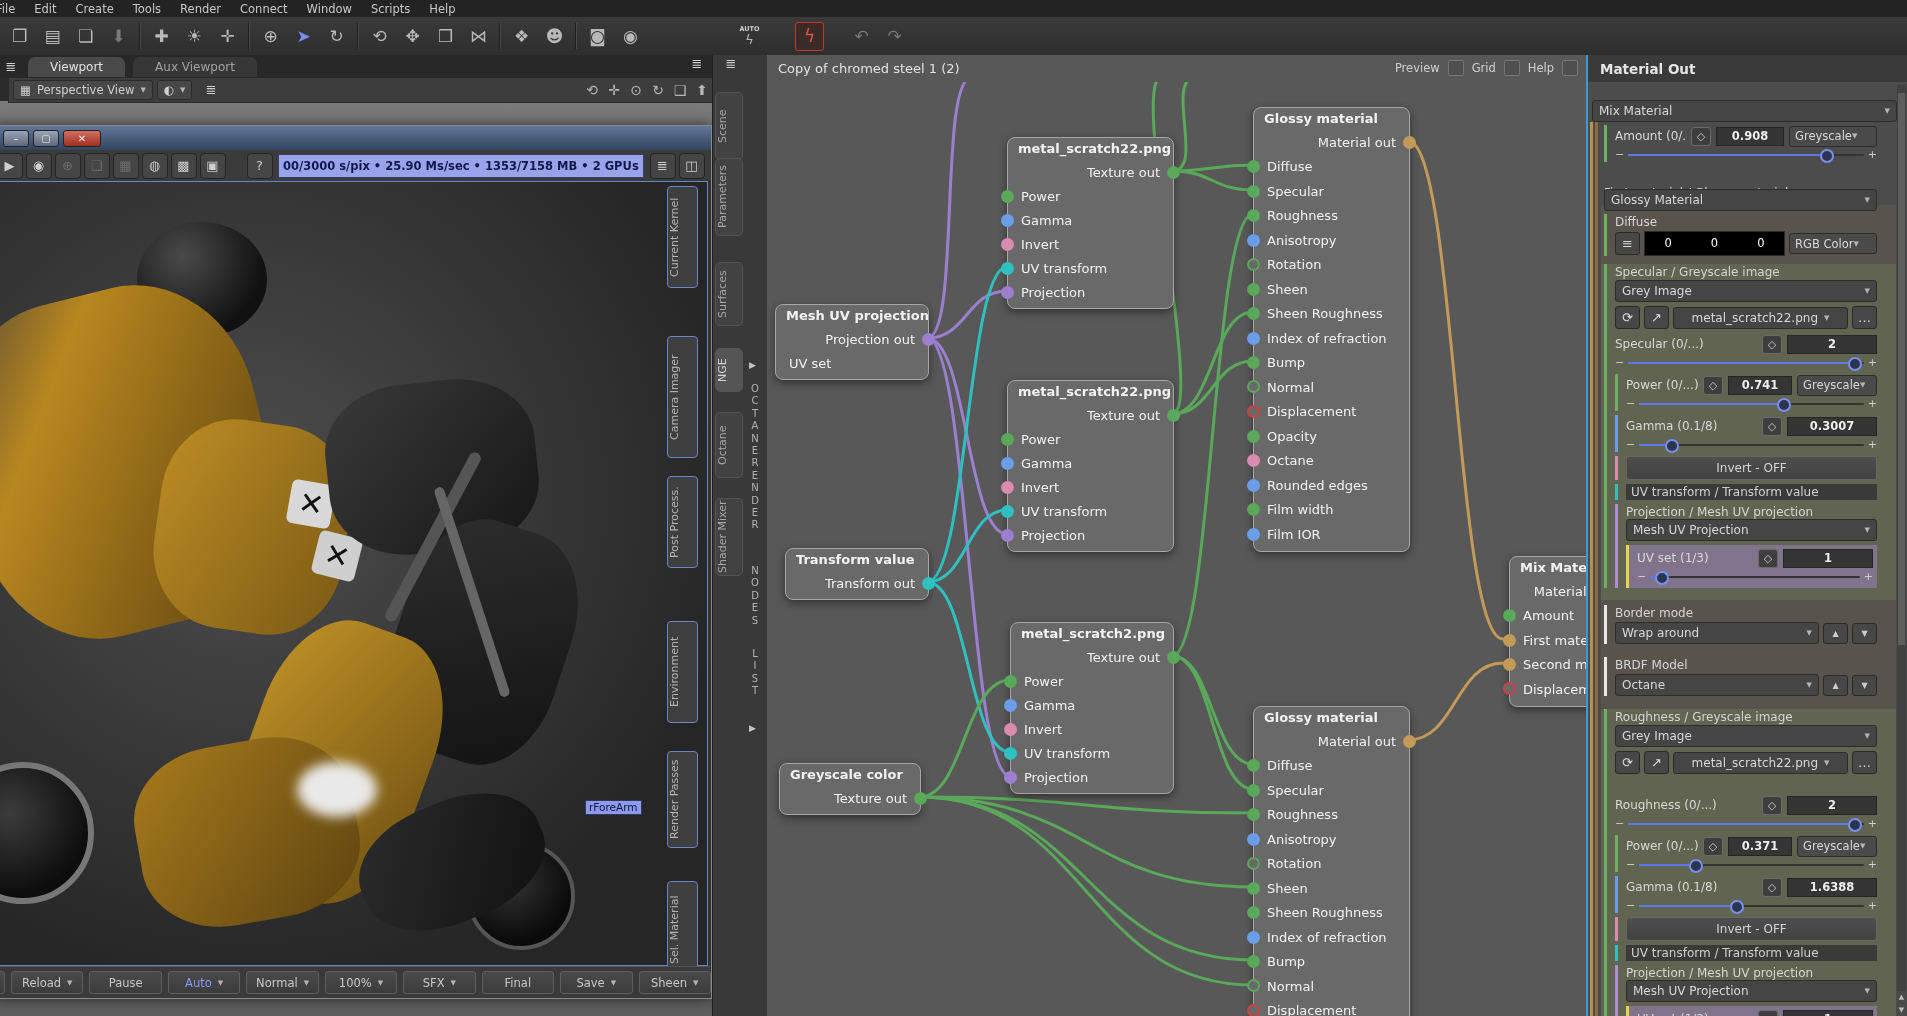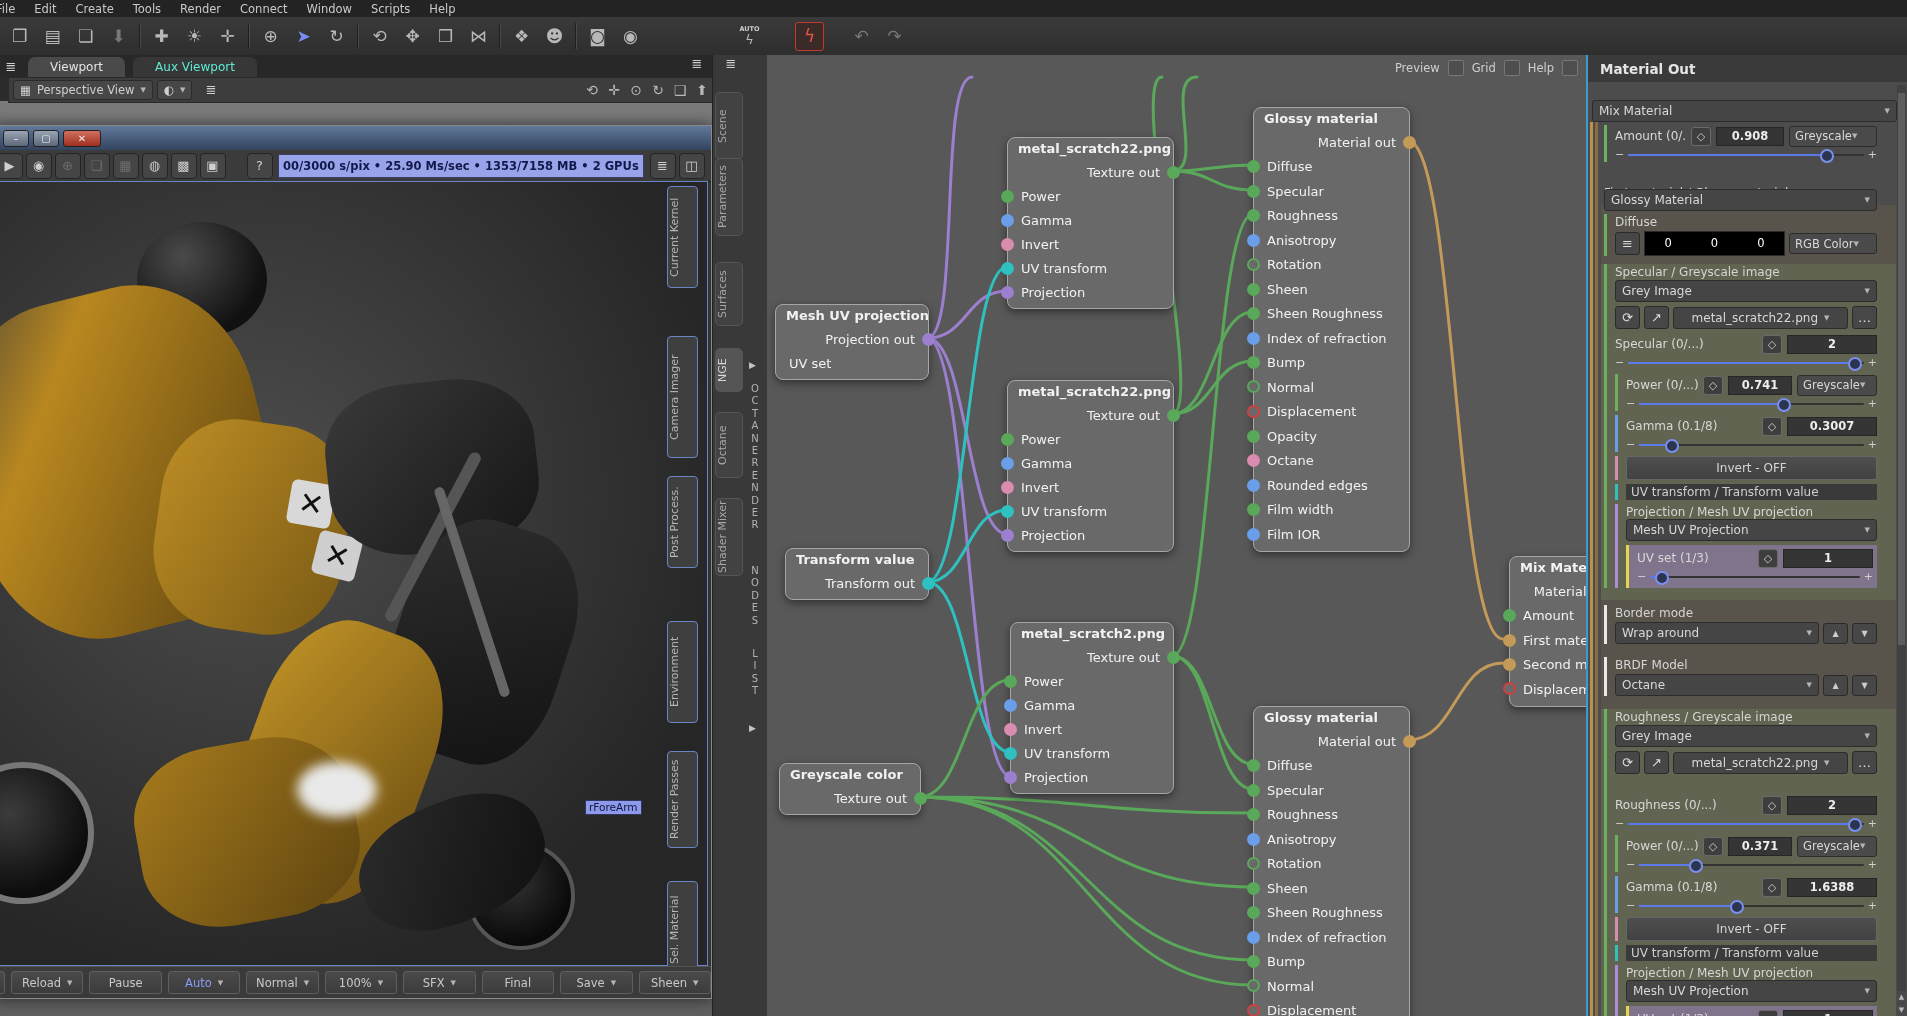--- a/index.html
+++ b/index.html
@@ -17,21 +17,21 @@
   .tbi.red{color:#e05545;border:1px solid #c0392b;border-radius:3px;background:#3a2a28}
   .tbi.dim{color:#787878}
   .tbsep{width:1px;height:26px;background:#1f1f1f;border-right:1px solid #4a4a4a;margin:0 4px}
   .tbauto{display:flex;flex-direction:column;align-items:center;line-height:1}
   .tbauto .t{font-size:6.5px;font-weight:bold;color:#cfcfcf}
   .tbauto .b{font-size:13px}
   
   #vptabs{position:absolute;left:0;top:55px;width:712px;height:22px;background:#282828;display:flex;align-items:flex-end}
   .vtab{height:20px;padding:0 22px;border-radius:7px 7px 0 0;font-size:12px;display:flex;align-items:center;margin-left:8px}
   .vtab.on{background:#4a4a4a;color:#e3e3e3}
-  .vtab.off{background:#373737;color:#5eead4}
+  .vtab.off{background:#373737;color:#a3a3a3}
   #vptb{position:absolute;left:8px;top:77px;width:704px;height:24px;background:#3d3d3d;border:1px solid #2a2a2a;
     display:flex;align-items:center;font-size:11.5px;color:#cfcfcf}
   .vpdd{display:flex;align-items:center;gap:6px;background:#474747;border:1px solid #2a2a2a;border-radius:3px;
     height:18px;padding:0 6px;margin-left:4px}
   .cr{font-size:7px;color:#b5b5b5}
   .vpi{width:22px;height:20px;display:flex;align-items:center;justify-content:center;color:#b8b8b8;font-size:14px}
   #vpbg{position:absolute;left:0;top:101px;width:712px;height:915px;background:linear-gradient(#7a7a7a,#5f5f5f)}
   
   #rwin{position:absolute;left:-8px;top:125px;width:718px;height:872px;background:#333;
     border:1px solid #8a8a8a;box-shadow:0 0 14px rgba(0,0,0,.6)}
@@ -351,20 +351,23 @@
       <path d="M 405 601 C 445.5 601, 445.5 734, 486 734" stroke="#5aa85a" stroke-width="3" fill="none" stroke-linecap="round"></path>
       <path d="M 405 601 C 445.5 601, 445.5 159, 486 159" stroke="#5aa85a" stroke-width="3" fill="none" stroke-linecap="round"></path>
       <path d="M 152 742 C 197.5 742, 197.5 625, 243 625" stroke="#5aa85a" stroke-width="3" fill="none" stroke-linecap="round"></path>
       <path d="M 152 742 C 319 742, 319 758, 486 758" stroke="#5aa85a" stroke-width="3" fill="none" stroke-linecap="round"></path>
       <path d="M 152 742 C 319 742, 319 832, 486 832" stroke="#5aa85a" stroke-width="3" fill="none" stroke-linecap="round"></path>
       <path d="M 152 742 C 319 742, 319 905, 486 905" stroke="#5aa85a" stroke-width="3" fill="none" stroke-linecap="round"></path>
       <path d="M 152 742 C 319 742, 319 930, 486 930" stroke="#5aa85a" stroke-width="3" fill="none" stroke-linecap="round"></path>
       <path d="M 641 86 C 688.5 86, 688.5 584, 736 584" stroke="#c39a58" stroke-width="3" fill="none" stroke-linecap="round"></path>
       <path d="M 641 685 C 688.5 685, 688.5 608, 736 608" stroke="#c39a58" stroke-width="3" fill="none" stroke-linecap="round"></path>
     </svg>
+  <div id="nhead">
+    <span>Copy of chromed steel 1 (2)</span>
+  </div>
   <div id="ntoggles">
     <span>Preview</span>
     <span class="chk"></span>
     <span>Grid</span>
     <span class="chk"></span>
     <span>Help</span>
     <span class="chk"></span>
   </div>
   <div id="nodes-layer">
       <div class="node" style="left: 8px; top: 249px; width: 152px; padding-bottom: 4px;">

